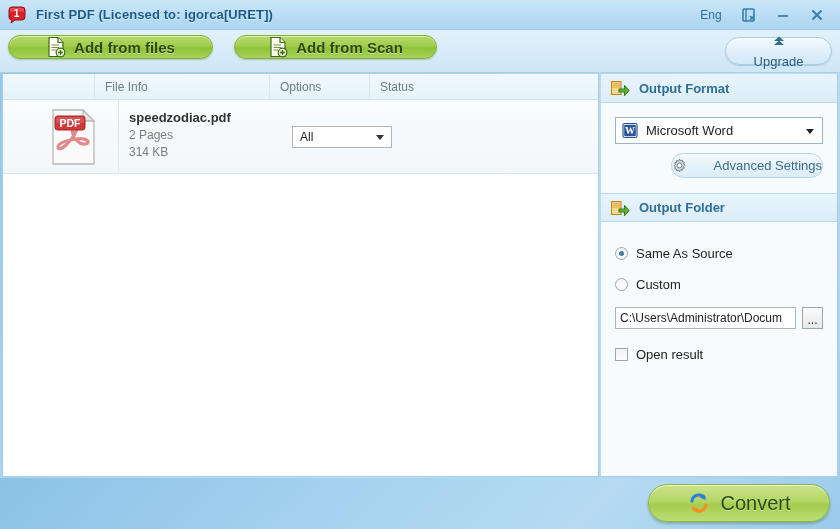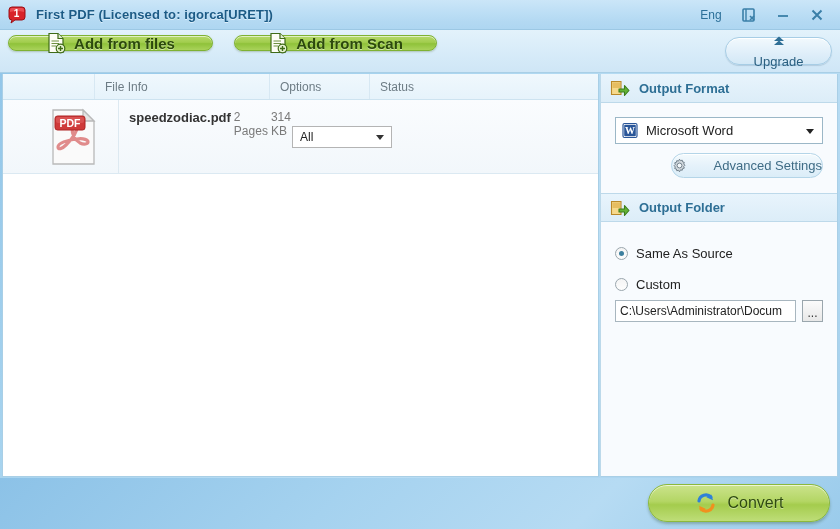--- a/index.html
+++ b/index.html
@@ -46,21 +46,21 @@
   }
   .tb-btn.lang { width: 42px; font-size: 12px; color: #2c7099; }
 
   
   .toolbar {
     position: absolute; left: 0; top: 30px; width: 840px; height: 43px;
     background: linear-gradient(180deg, #e3f2fb 0%, #d8ecf9 50%, #cfe6f6 100%);
     border-bottom: 1px solid #a9cfe6;
   }
   .green-btn {
-    position: absolute; top: 5px; height: 16px;
+    position: absolute; top: 5px; height: 24px;
     border-radius: 16px;
     background: linear-gradient(180deg, #b5d96a 0%, #a2cd4e 45%, #8fc23a 55%, #a9d25a 100%);
     border: 1px solid #7fb233;
     box-shadow: inset 0 1px 0 rgba(255,255,255,.6), 0 1px 2px rgba(60,90,20,.28);
     display: flex; align-items: center; justify-content: center; gap: 8px;
     color: #2c4a0c; font-size: 15px; font-weight: bold;
     text-shadow: 0 1px 0 rgba(255,255,255,.45);
     cursor: pointer;
   }
   #btn-add-files { left: 8px; width: 205px; }
@@ -103,21 +103,21 @@
     border-bottom: 1px solid #dbe9f2;
     cursor: pointer;
     padding-left: 24px;
   }
   .fr-icon {
     width: 92px; display: flex; align-items: center; justify-content: center;
     border-right: 1px solid #dde9f1;
   }
   .fr-info {
     width: 175px; padding: 10px 0 0 10px;
-    display: flex; gap: 3px;
+    display: flex; flex-direction: column; gap: 3px;
   }
   .fr-name { font-size: 13px; font-weight: bold; color: #333; }
   .fr-meta { font-size: 12px; color: #7a7a7a; }
   .fr-options { width: 100px; display: flex; align-items: center; }
   .fr-status { flex: 1; }
 
   .combo-small {
     position: relative; width: 100px; height: 22px; margin-left: -2px;
     background: #fff; border: 1px solid #b4b4b4;
     display: flex; align-items: center; padding-left: 7px;
@@ -212,21 +212,21 @@
     position: absolute; left: 0; top: 478px; width: 840px; height: 51px;
     background: linear-gradient(135deg, #8cc2e7 0%, #a5d2ef 40%, #b6dbf3 70%, #9acbeb 100%);
   }
   .convert-btn {
     position: absolute; right: 10px; top: 484px;
     width: 182px; height: 38px; border-radius: 19px;
     background: linear-gradient(180deg, #cbe38c 0%, #b4d665 45%, #a4cc4d 55%, #bedd78 100%);
     border: 1px solid #8cb93c;
     box-shadow: inset 0 1px 0 rgba(255,255,255,.65), 0 2px 3px rgba(40,70,20,.3);
     display: flex; align-items: center; justify-content: center; gap: 9px;
-    font-size: 16px; color: #2e4a10;
+    font-size: 20px; color: #2e4a10;
     text-shadow: 0 1px 0 rgba(255,255,255,.4);
     cursor: pointer;
   }
 
   svg { display: block; }
 </style>
 </head>
 <body>
 
 <div class="window">
@@ -390,30 +390,34 @@
       </span>
       <span class="st">Output Folder</span>
     </div>
 
     <div class="section-body" style="padding-top:24px;">
       <div class="radio-row">
         <span class="radio on"></span>
         <span>Same As Source</span>
       </div>
 
-      <div class="radio-row" style="margin-bottom:8px;align-items:center;">
+      <div class="radio-row" style="margin-bottom:15px;align-items:center;">
         <span class="radio"></span>
         <span>Custom</span>
       </div>
 
       <div class="path-row">
         <input class="path-input" type="text" readonly="" value="C:\Users\Administrator\Docum" style="">
         <div class="browse-btn">...</div>
       </div>
 
+      <div class="check-row">
+        <span class="checkbox"></span>
+        <span>Open result</span>
+      </div>
     </div>
   </div>
 
   <div class="footer"></div>
 
   <div class="convert-btn">
     <span>
       <svg width="24" height="24" viewBox="0 0 24 24">
         <path d="M5 10 A7 7 0 0 1 17 6.2" fill="none" stroke="#2f80d8" stroke-width="3.2" stroke-linecap="round"></path>
         <path d="M19 9.2 L17.2 3.6 L12.3 6.2 Z" fill="#2f80d8"></path>

